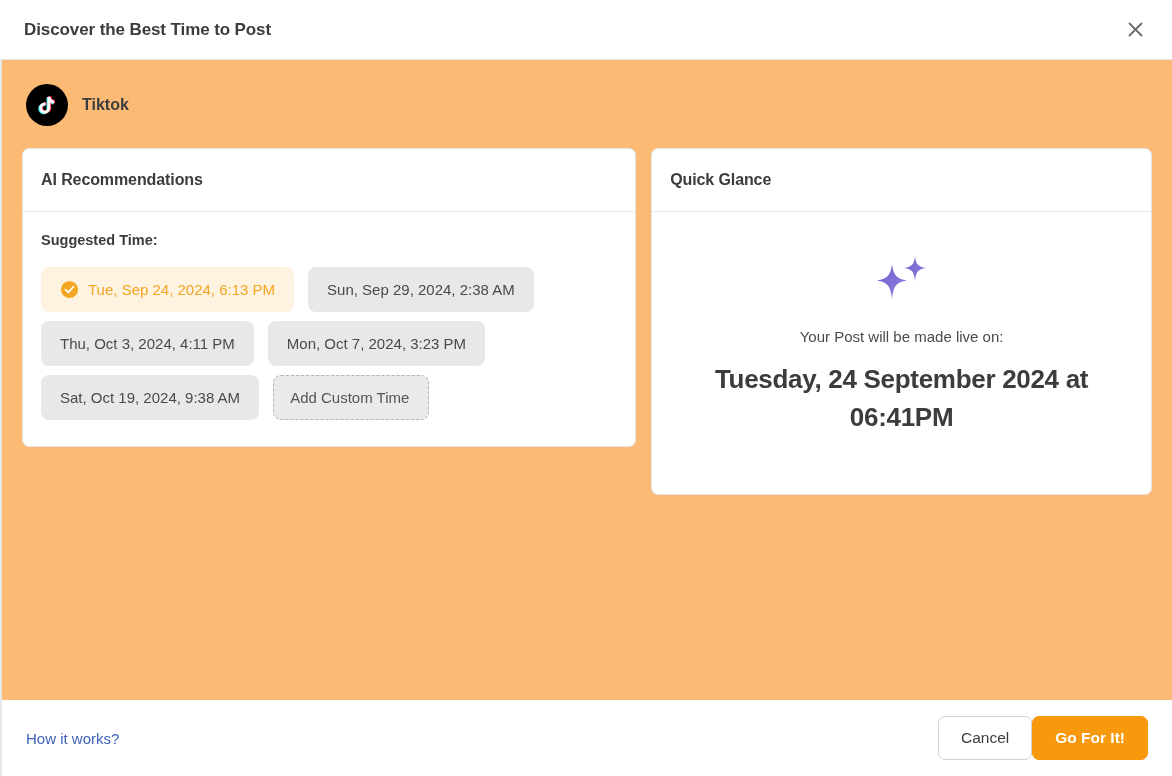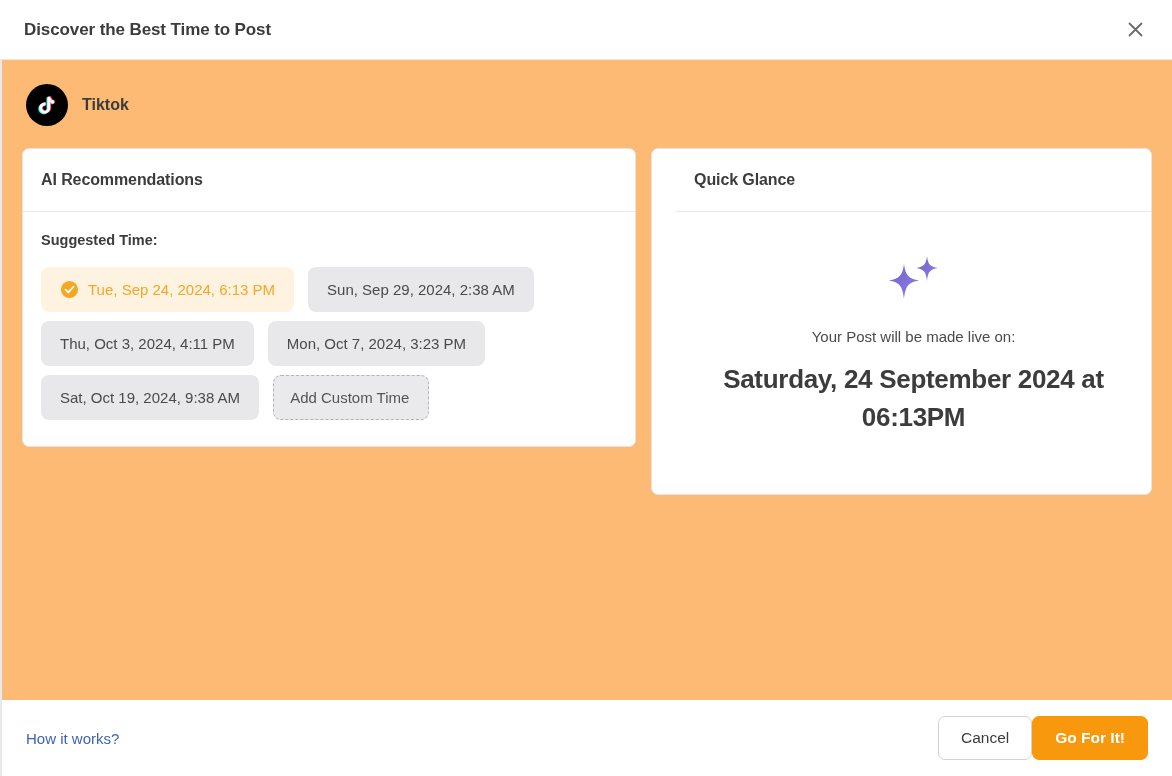--- a/index.html
+++ b/index.html
@@ -116,21 +116,21 @@
     align-items: flex-start;
   }
 
   .card {
     background: #ffffff;
     border: 1px solid #e4e4e4;
     border-radius: 7px;
   }
 
   .card-ai { width: 618px; }
-  .card-glance { width: 504px; padding-left: 24px; }
+  .card-glance { width: 504px; }
 
   .card-header {
     height: 63px;
     border-bottom: 1px solid #e9e9e9;
     display: flex;
     align-items: center;
     padding: 0 18px;
   }
 
   .card-header-title {
@@ -353,21 +353,21 @@
                 <linearGradient id="sparkGrad" x1="0" y1="0" x2="1" y2="1">
                   <stop offset="0%" stop-color="#7561cf"></stop>
                   <stop offset="100%" stop-color="#8d7ee0"></stop>
                 </linearGradient>
               </defs>
               <path d="M23 10 C24.5 21.5 27.5 24.5 38 26.5 C27.5 28.5 24.5 31.5 23 45 C21.5 31.5 18.5 28.5 8 26.5 C18.5 24.5 21.5 21.5 23 10 Z" fill="url(#sparkGrad)"></path>
               <path d="M46 2 C47 10.5 49 12.5 57 14 C49 15.5 47 17.5 46 27 C45 17.5 43 15.5 35 14 C43 12.5 45 10.5 46 2 Z" fill="url(#sparkGrad)"></path>
             </svg>
           </span>
           <div class="glance-sub">Your Post will be made live on:</div>
-          <div class="glance-datetime">Saturday, 24 September 2024 at 06:13PM</div>
+          <div class="glance-datetime">Tuesday, 24 September 2024 at 06:41PM</div>
         </div>
       </div>
 
     </div>
   </div>
 
   <div class="modal-footer">
     <a class="how-link">How it works?</a>
     <div class="footer-spacer"></div>
     <div class="footer-actions">

